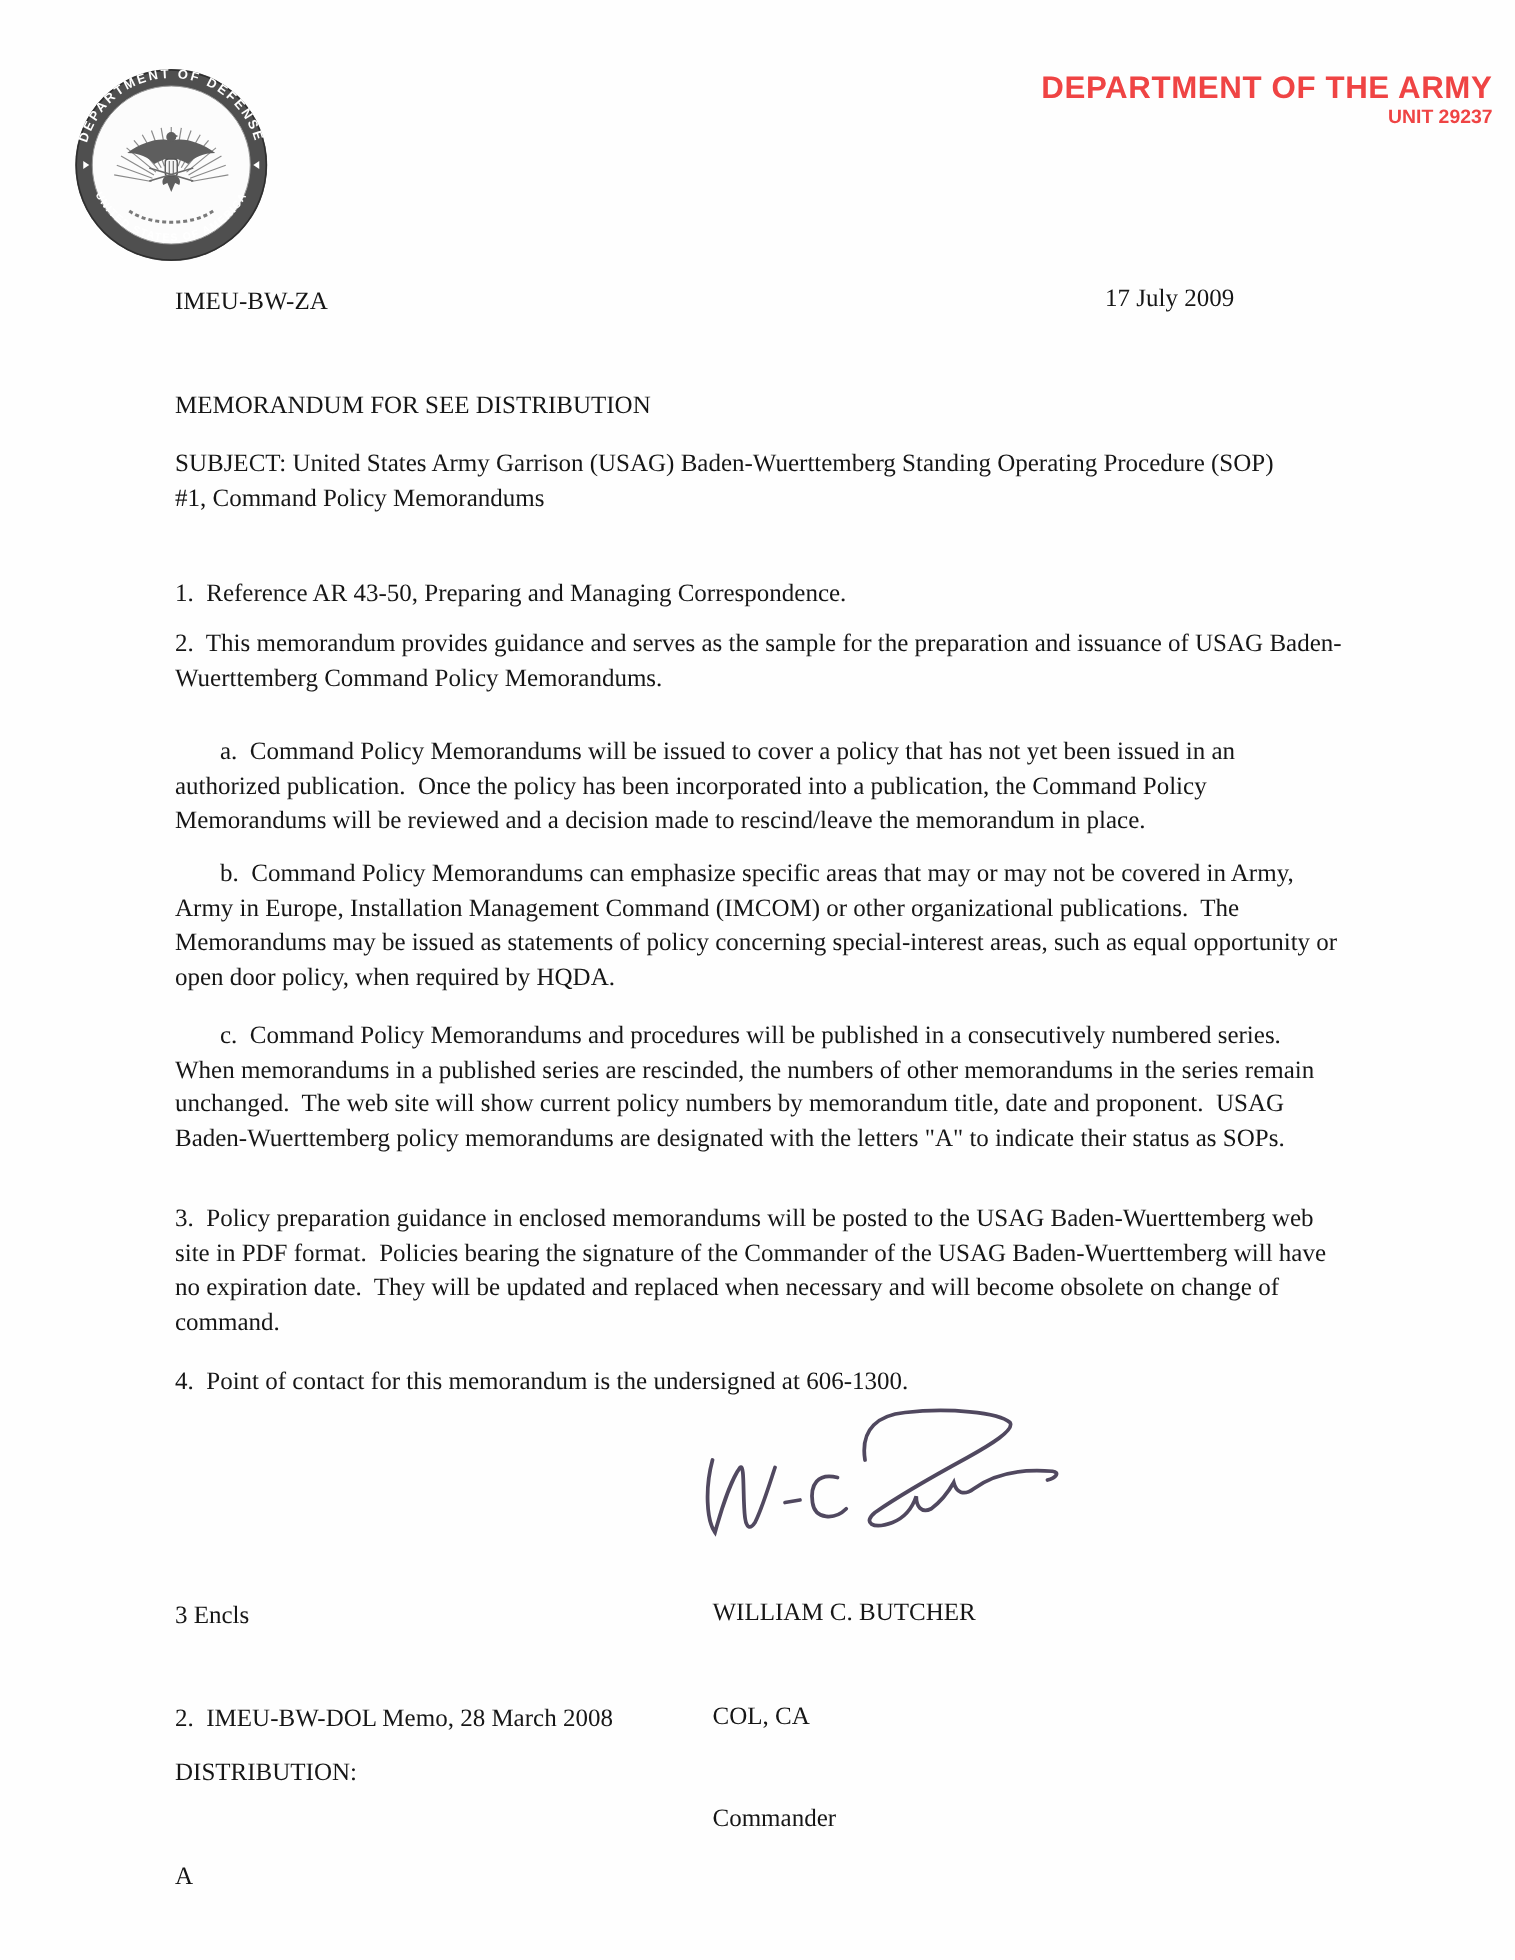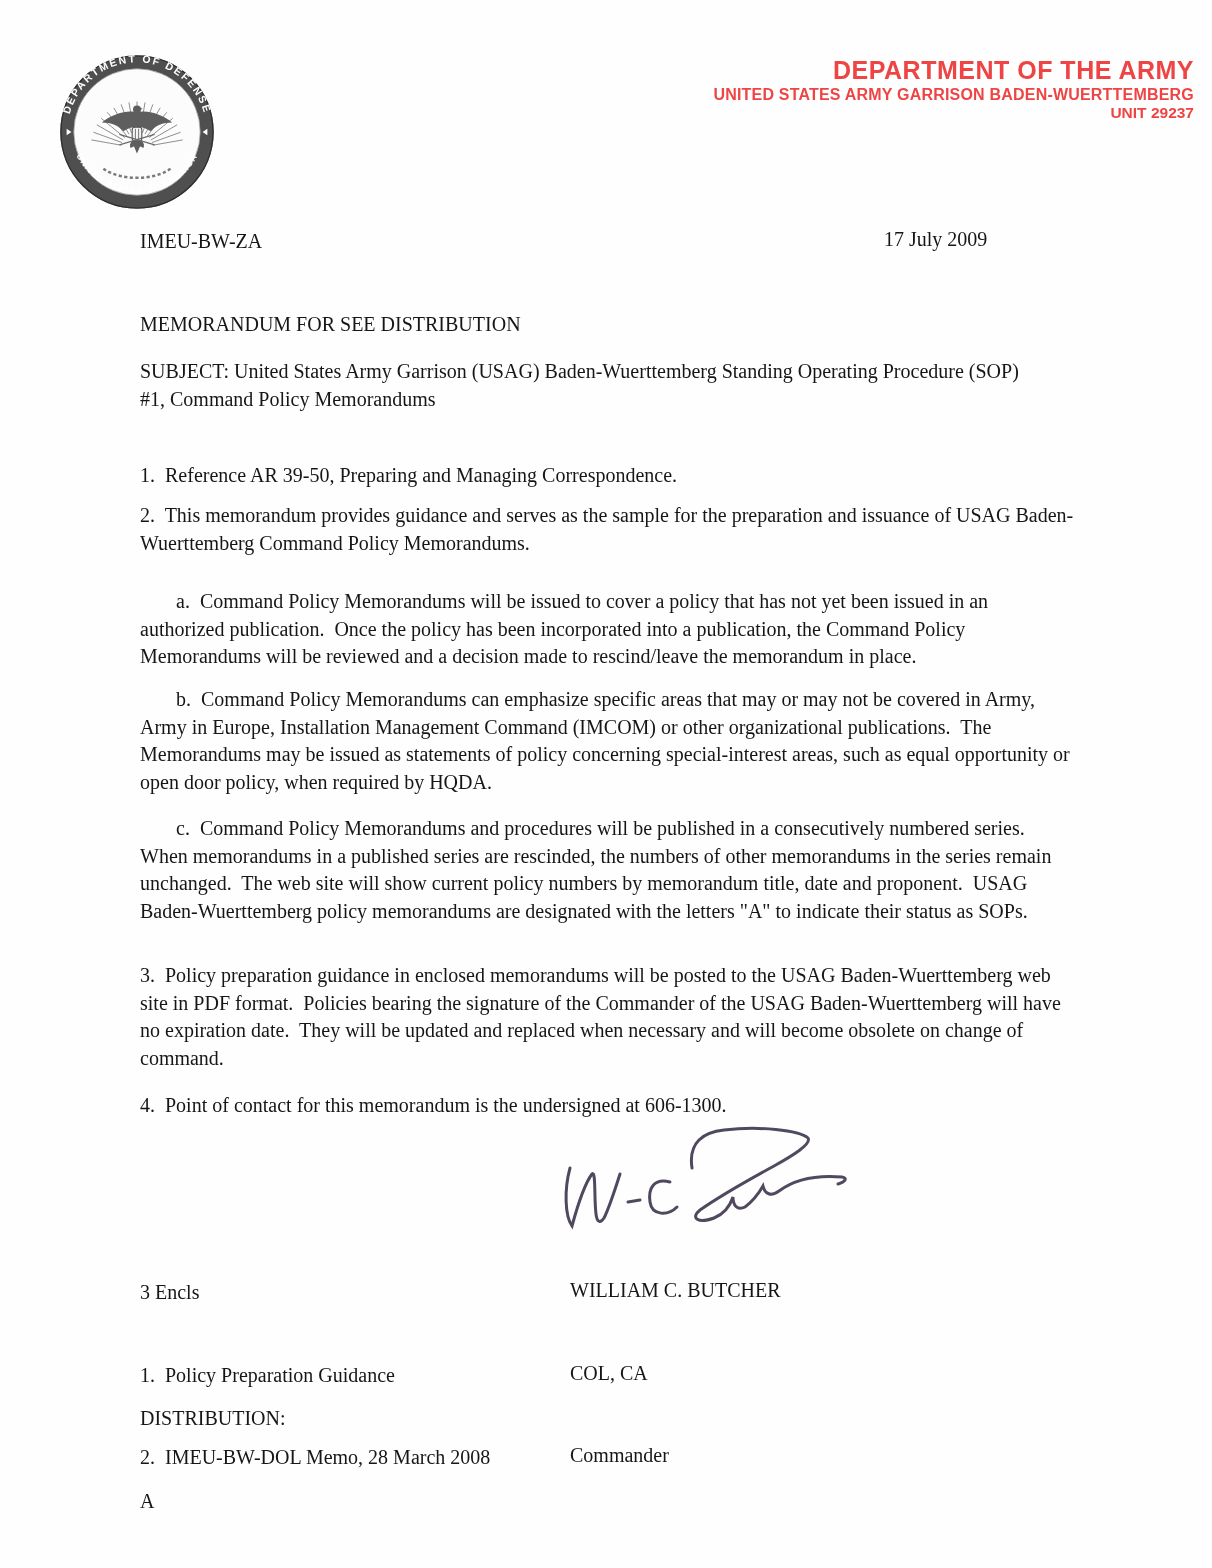--- a/index.html
+++ b/index.html
@@ -98,32 +98,31 @@
         <line x1="78" y1="116" x2="122" y2="103" stroke="#6a6a6a" stroke-width="1.6"></line>
         <line x1="78" y1="103" x2="122" y2="116" stroke="#6a6a6a" stroke-width="1.6"></line>
         <path d="M94,113 L100,127 L106,113" fill="#5e5e5e"></path>
       </g>
       <path d="M58,146 C 80,161 120,161 142,146" fill="none" stroke="#7a7a7a" stroke-width="3" stroke-dasharray="4 3"></path>
     </svg>
   </div>
 
   <div class="letterhead">
     <div class="lh-title">DEPARTMENT OF THE ARMY</div>
-    <div class="lh-org">UNITED STATES ARMY GARRISON BADEN-WUERTTEMBERG</div>
     <div class="lh-unit">UNIT 29237</div>
   </div>
 
   <div class="office">IMEU-BW-ZA</div>
   <div class="date">17 July 2009</div>
 
   <div class="memofor">MEMORANDUM FOR SEE DISTRIBUTION</div>
 
   <div class="subject">SUBJECT: United States Army Garrison (USAG) Baden-Wuerttemberg Standing Operating Procedure (SOP) #1, Command Policy Memorandums</div>
 
-  <p class="para p1">1.  Reference AR 39-50, Preparing and Managing Correspondence.</p>
+  <p class="para p1">1.  Reference AR 43-50, Preparing and Managing Correspondence.</p>
   <p class="para p2">2.  This memorandum provides guidance and serves as the sample for the preparation and issuance of USAG Baden-Wuerttemberg Command Policy Memorandums.</p>
   <p class="para pb indent">b.  Command Policy Memorandums can emphasize specific areas that may or may not be covered in Army, Army in Europe, Installation Management Command (IMCOM) or other organizational publications.  The Memorandums may be issued as statements of policy concerning special-interest areas, such as equal opportunity or open door policy, when required by HQDA.</p>
   <p class="para pa indent">a.  Command Policy Memorandums will be issued to cover a policy that has not yet been issued in an authorized publication.  Once the policy has been incorporated into a publication, the Command Policy Memorandums will be reviewed and a decision made to rescind/leave the memorandum in place.</p>
   <p class="para pc indent">c.  Command Policy Memorandums and procedures will be published in a consecutively numbered series.  When memorandums in a published series are rescinded, the numbers of other memorandums in the series remain unchanged.  The web site will show current policy numbers by memorandum title, date and proponent.  USAG Baden-Wuerttemberg policy memorandums are designated with the letters "A" to indicate their status as SOPs.</p>
   <p class="para p3">3.  Policy preparation guidance in enclosed memorandums will be posted to the USAG Baden-Wuerttemberg web site in PDF format.  Policies bearing the signature of the Commander of the USAG Baden-Wuerttemberg will have no expiration date.  They will be updated and replaced when necessary and will become obsolete on change of command.</p>
   <p class="para p4">4.  Point of contact for this memorandum is the undersigned at 606-1300.</p>
 
   <div class="sig-script">
     <svg viewBox="0 0 300 120" width="300" height="120">
       <g fill="none" stroke="#39304a" stroke-width="3" stroke-linecap="round" opacity="0.88">
@@ -136,21 +135,20 @@
   </div>
 
   <div class="sig-block">
     <div>WILLIAM C. BUTCHER</div>
     <div>COL, CA</div>
     <div>Commander</div>
   </div>
 
   <div class="encl-block">
     <div>3 Encls</div>
-    <div>1.  Policy Preparation Guidance</div>
     <div>2.  IMEU-BW-DOL Memo, 28 March 2008</div>
   </div>
 
   <div class="dist-block">
     <div>DISTRIBUTION:</div>
     <div>A</div>
   </div>
 
 </div>
 

